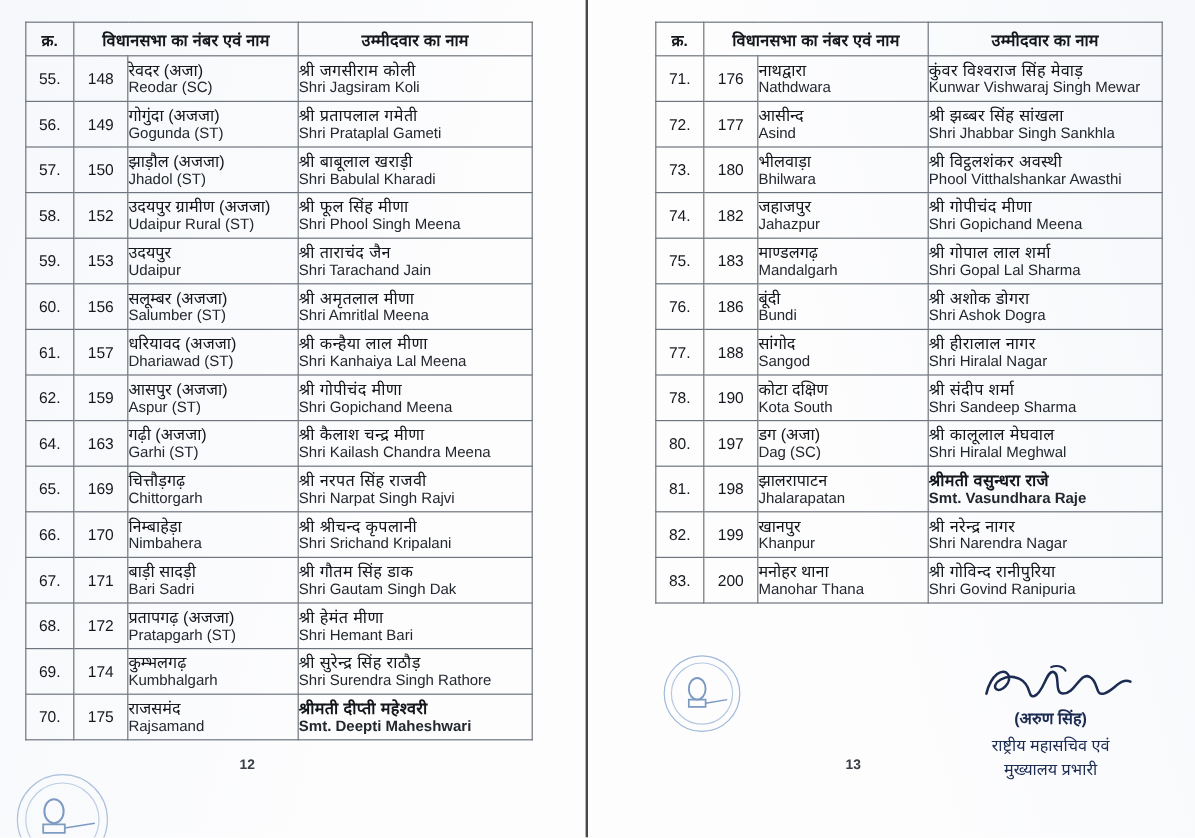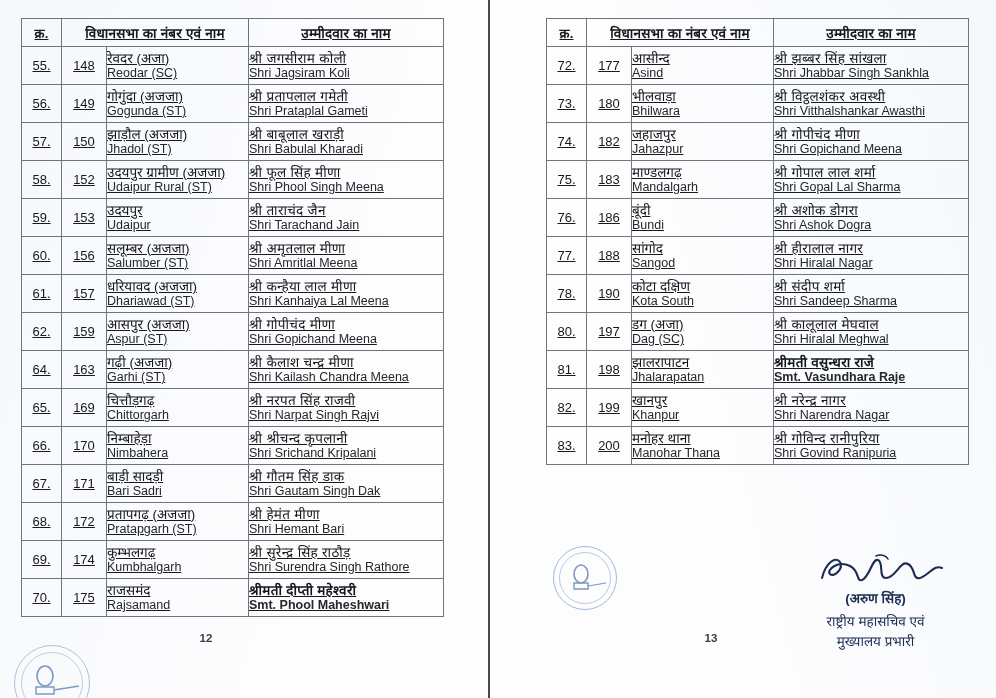--- a/index.html
+++ b/index.html
@@ -46,21 +46,20 @@
     top: 18px;
   }
   .page-left  .tbl-wrap { left: 21px; width: 422px; }
   .page-right .tbl-wrap { left: 56px; width: 422px; }
 
   table.roster {
     border-collapse: collapse;
     width: 100%;
     table-layout: fixed;
     background: transparent;
-    text-decoration: underline;
   }
   table.roster th,
   table.roster td {
     border: 1px solid #6f757e;
     padding: 0;
     vertical-align: middle;
   }
   col.c-sn   { width: 40px; }
   col.c-num  { width: 45px; }
   col.c-seat { width: 142px; }
@@ -376,21 +375,21 @@
             </tr>
             <tr class="em">
               <td class="sn"><span>70.</span></td>
               <td class="num"><span>175</span></td>
               <td class="seat">
                 <span class="hi">राजसमंद</span>
                 <span class="en">Rajsamand</span>
               </td>
               <td class="cand">
                 <span class="hi">श्रीमती दीप्ती महेश्वरी</span>
-                <span class="en">Smt. Phool Maheshwari</span>
+                <span class="en">Smt. Deepti Maheshwari</span>
               </td>
             </tr>
           </tbody>
       </table>
     </div>
     <div class="page-no">12</div>
   </div>
 
   <div class="page page-right">
     <div class="tbl-wrap">
@@ -403,41 +402,53 @@
         </colgroup>
         <thead>
           <tr>
             <th class="h-sn">क्र.</th>
             <th colspan="2">विधानसभा का नंबर एवं नाम</th>
             <th>उम्मीदवार का नाम</th>
           </tr>
         </thead>
         <tbody id="right-body">
             <tr>
+              <td class="sn"><span>71.</span></td>
+              <td class="num"><span>176</span></td>
+              <td class="seat">
+                <span class="hi">नाथद्वारा</span>
+                <span class="en">Nathdwara</span>
+              </td>
+              <td class="cand">
+                <span class="hi">कुंवर विश्वराज सिंह मेवाड़</span>
+                <span class="en">Kunwar Vishwaraj Singh Mewar</span>
+              </td>
+            </tr>
+            <tr>
               <td class="sn"><span>72.</span></td>
               <td class="num"><span>177</span></td>
               <td class="seat">
                 <span class="hi">आसीन्द</span>
                 <span class="en">Asind</span>
               </td>
               <td class="cand">
                 <span class="hi">श्री झब्बर सिंह सांखला</span>
                 <span class="en">Shri Jhabbar Singh Sankhla</span>
               </td>
             </tr>
             <tr>
               <td class="sn"><span>73.</span></td>
               <td class="num"><span>180</span></td>
               <td class="seat">
                 <span class="hi">भीलवाड़ा</span>
                 <span class="en">Bhilwara</span>
               </td>
               <td class="cand">
                 <span class="hi">श्री विट्ठलशंकर अवस्थी</span>
-                <span class="en">Shri Vitthalshankar Awasthi</span>
+                <span class="en">Phool Vitthalshankar Awasthi</span>
               </td>
             </tr>
             <tr>
               <td class="sn"><span>74.</span></td>
               <td class="num"><span>182</span></td>
               <td class="seat">
                 <span class="hi">जहाजपुर</span>
                 <span class="en">Jahazpur</span>
               </td>
               <td class="cand">

